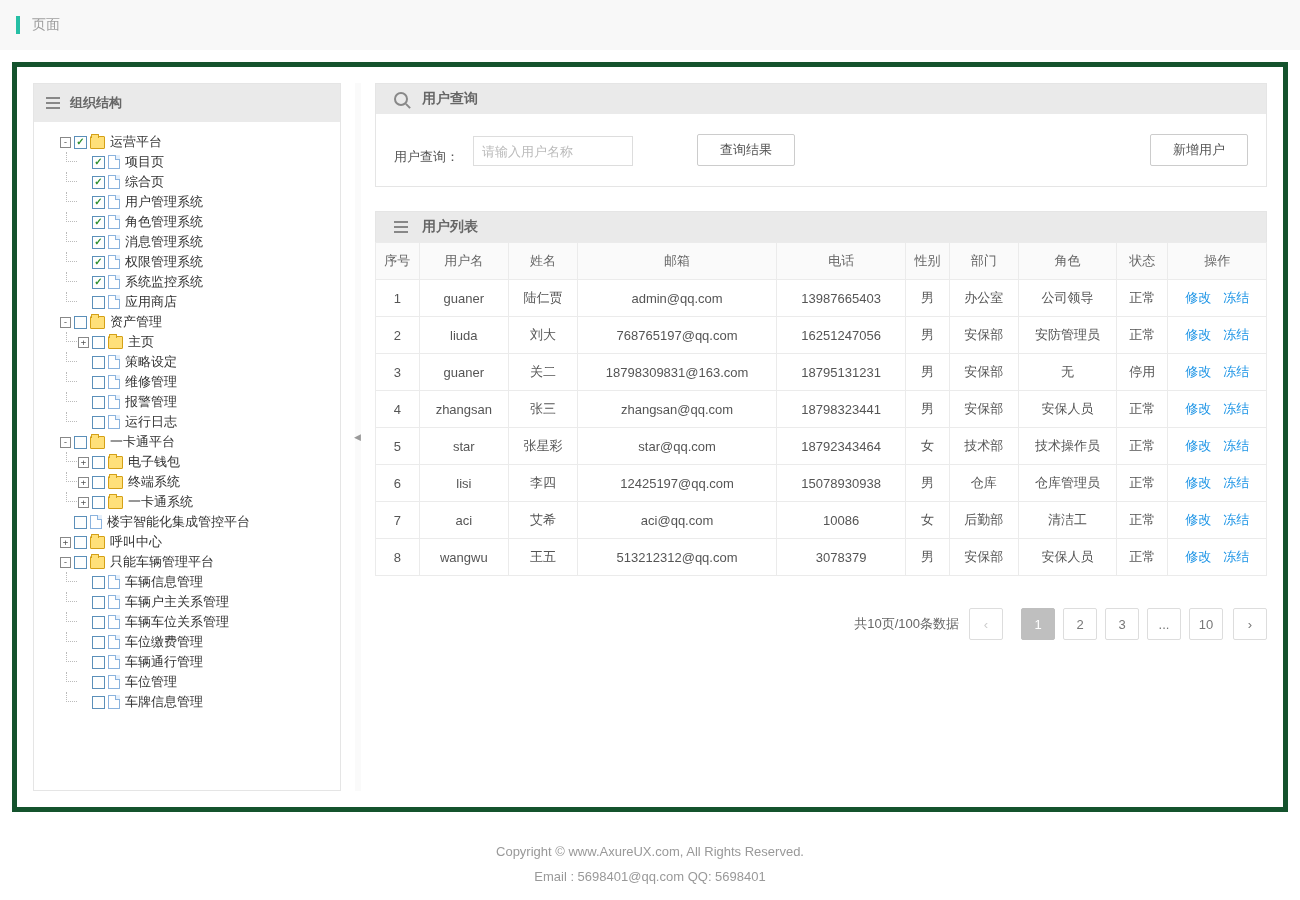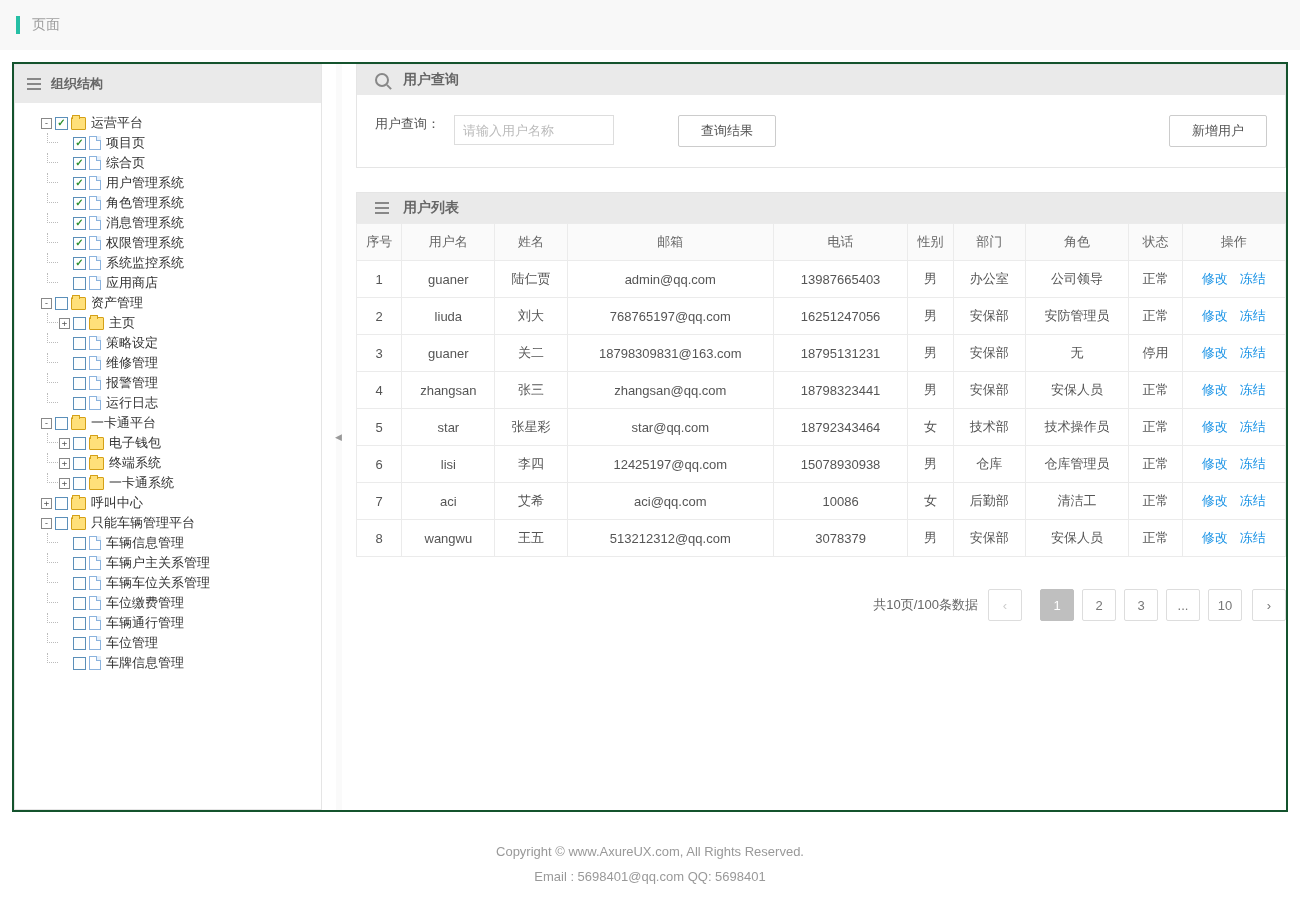--- a/index.html
+++ b/index.html
@@ -3,21 +3,21 @@
 <meta charset="utf-8">
 <style>
 * { box-sizing: border-box; margin: 0; padding: 0; }
 body { font-family: "Microsoft YaHei", Arial, sans-serif; font-size: 13px; color: #555; background: #fff; }
 
 .top-bar { height: 50px; background: #f8f8f8; display: flex; align-items: center; padding: 17px 16px; }
 .top-bar .accent { width: 4px; height: 18px; background: #26bfa5; margin-right: 12px; }
 .top-bar .title { color: #9e9e9e; font-size: 14px; }
 
 .page-wrap { padding: 12px; }
-.page-content { border: 2px solid #14532d; padding: 0; min-height: 750px; display: flex; gap: 14px; position: relative; }
+.page-content { border: 5px solid #14532d; padding: 16px; min-height: 750px; display: flex; gap: 14px; position: relative; }
 
 .sidebar { width: 308px; border: 1px solid #e5e5e5; display: flex; flex-direction: column; }
 .sidebar-header { height: 38px; background: #eaeaea; display: flex; align-items: center; padding: 0 12px; gap: 10px; color: #666; font-weight: bold; }
 .list-icon { width: 14px; height: 12px; display: inline-block; position: relative; }
 .list-icon::before,.list-icon::after { content:""; position:absolute; left:0; right:0; height:2px; background:#888; }
 .list-icon::before { top:0; box-shadow:0 5px 0 #888,0 10px 0 #888; }
 .tree { flex:1; padding: 10px 8px; overflow: auto; font-size: 13px; color:#333; }
 .tree ul { list-style:none; padding-left: 18px; }
 .tree li { line-height: 18px; white-space: nowrap; position: relative; }
 .tree li::before { content:""; position:absolute; left:-12px; top:0; bottom:50%; border-left:1px dotted #bbb; border-bottom:1px dotted #bbb; width:10px; }
@@ -36,21 +36,21 @@
 
 .divider { width:6px; background:#fafafa; position:relative; }
 .divider::after { content:"◀"; font-size:9px; color:#999; position:absolute; top:50%; left:-1px; transform:translateY(-50%); }
 
 .main { flex:1; display:flex; flex-direction:column; gap:24px; }
 .panel { border:1px solid #e5e5e5; }
 .panel-header { height:30px; background:#eaeaea; display:flex; align-items:center; padding:0 18px; gap:14px; color:#666; font-weight:bold; font-size:14px; }
 .search-icon { width:14px; height:14px; border:2px solid #888; border-radius:50%; position:relative; }
 .search-icon::after { content:""; position:absolute; width:6px; height:2px; background:#888; bottom:-3px; right:-5px; transform:rotate(45deg); }
 
-.panel-body { padding:20px 18px; display:flex; align-items:flex-start; gap:14px; }
+.panel-body { padding:20px 18px; display:flex; align-items:flex-end; gap:14px; }
 .field-label { color:#555; }
 .text-input { width:160px; height:30px; border:1px solid #ddd; padding:0 8px; font-size:13px; color:#333; }
 .text-input::placeholder { color:#bbb; }
 .btn { height:32px; padding:0 22px; background:#fff; border:1px solid #ccc; color:#555; font-size:13px; cursor:pointer; border-radius:2px; }
 .btn-right { margin-left:auto; }
 
 .table { width:100%; border-collapse:collapse; }
 .table th,.table td { border:1px solid #ebebeb; padding:9px 6px; text-align:center; font-weight:normal; color:#555; font-size:13px; }
 .table th { background:#fafafa; color:#666; }
 .table a { color:#1c94e6; text-decoration:none; margin:0 6px; cursor:pointer; }
@@ -230,20 +230,28 @@
                 </li>
                 <li>
                   <div class="node">
                     <span class="toggle">+</span>
                     <span class="cb"></span>
                     <span class="ico ico-folder"></span>
                     <span class="lbl">一卡通系统</span>
                   </div>
                 </li>
               </ul>
+            </li>
+            <li>
+              <div class="node">
+                <span class="toggle-blank"></span>
+                <span class="cb"></span>
+                <span class="ico ico-page"></span>
+                <span class="lbl">楼宇智能化集成管控平台</span>
+              </div>
             </li>
             <li>
               <div class="node">
                 <span class="toggle">+</span>
                 <span class="cb"></span>
                 <span class="ico ico-folder"></span>
                 <span class="lbl">呼叫中心</span>
               </div>
             </li>
             <li>

